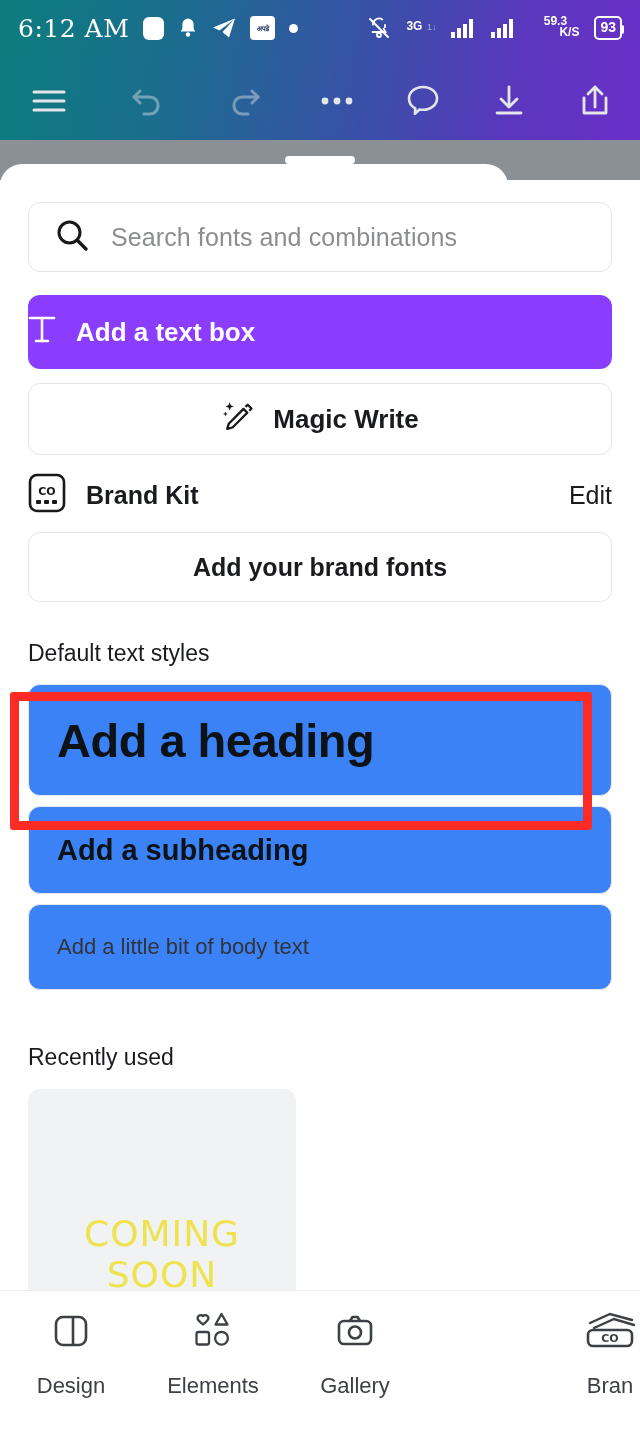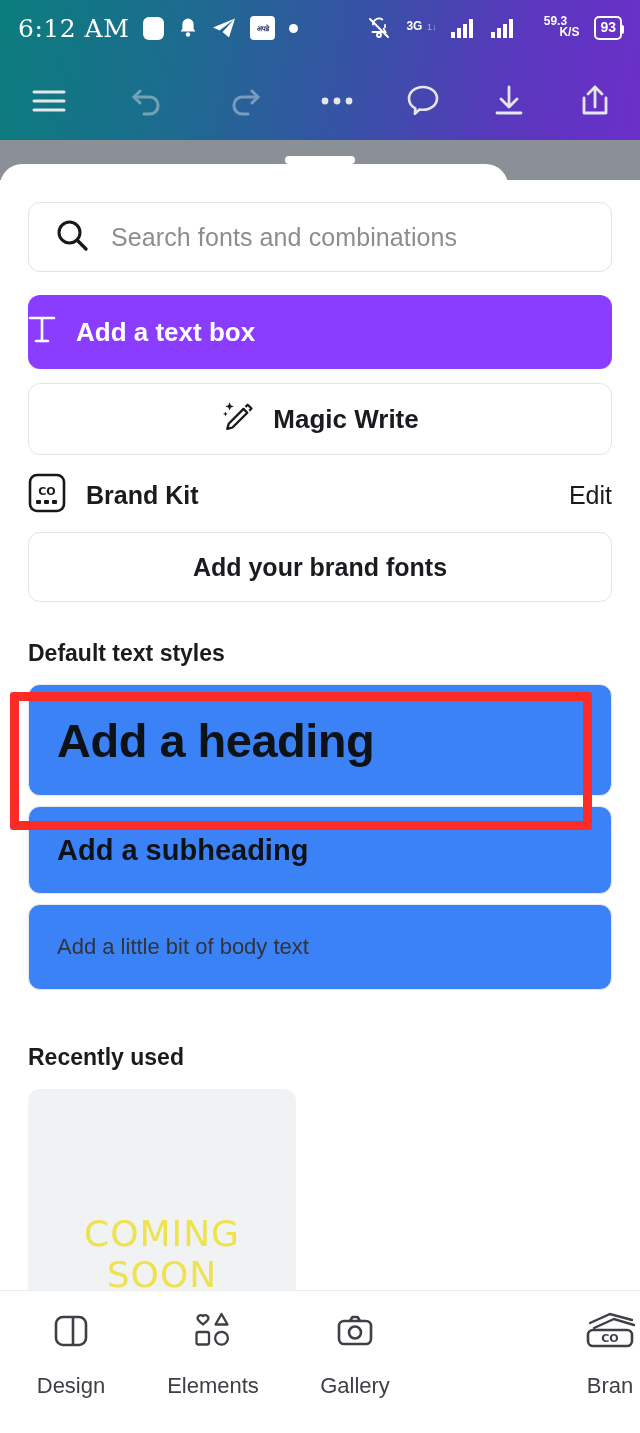--- a/index.html
+++ b/index.html
@@ -107,21 +107,21 @@
   .brand-edit { margin-left:auto; font-size:25px; color:#1a1b1e; }
 
   .btn-brandfonts {
     position:absolute; top:368px; left:28px; width:584px; height:70px;
     border:1.5px solid #e3e4e6; border-radius:12px; background:#fff;
     display:flex; align-items:center; justify-content:center;
     color:#1a1b1e; font-size:25px; font-weight:bold;
   }
 
   .section-title {
-    position:absolute; left:28px; font-size:23px; font-weight:bold; color:#1a1b1e;
+    position:absolute; left:28px; font-size:23px; font-weight:normal; color:#1a1b1e;
   }
   #t-default { top:476px; }
   #t-recent  { top:880px; }
 
   .style-card {
     position:absolute; left:28px; width:584px;
     border:1.5px solid #e8e9ea; border-radius:12px; background:#3b82f6;
     display:flex; align-items:center; padding-left:28px;
   }
   #card-heading    { top:520px; height:112px; }

